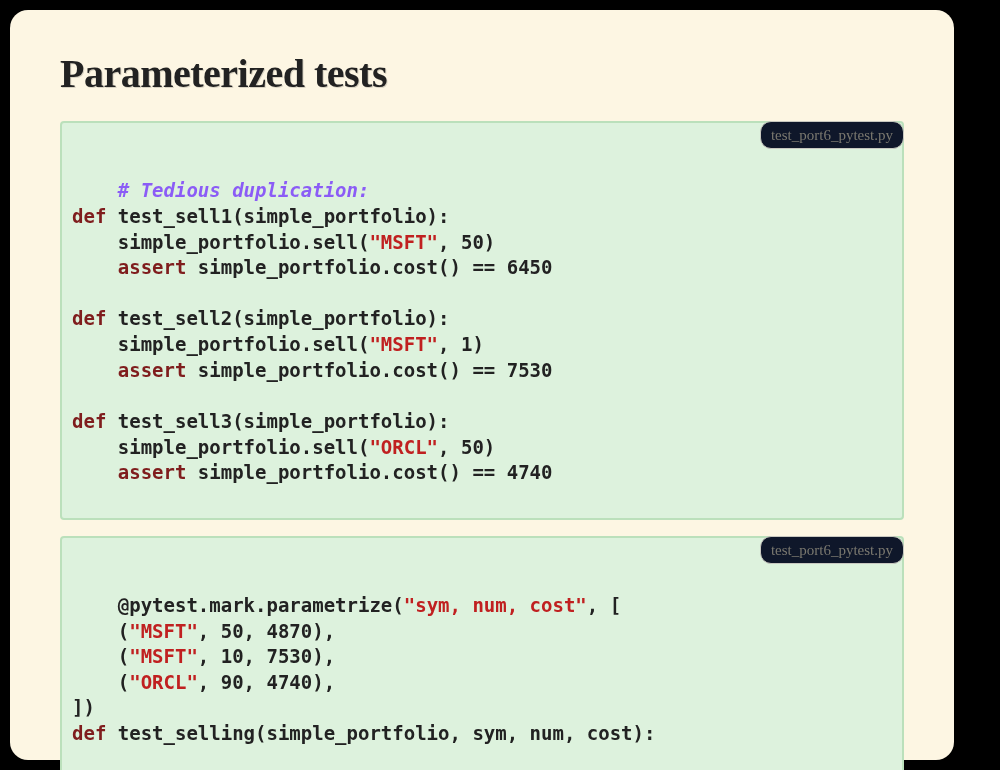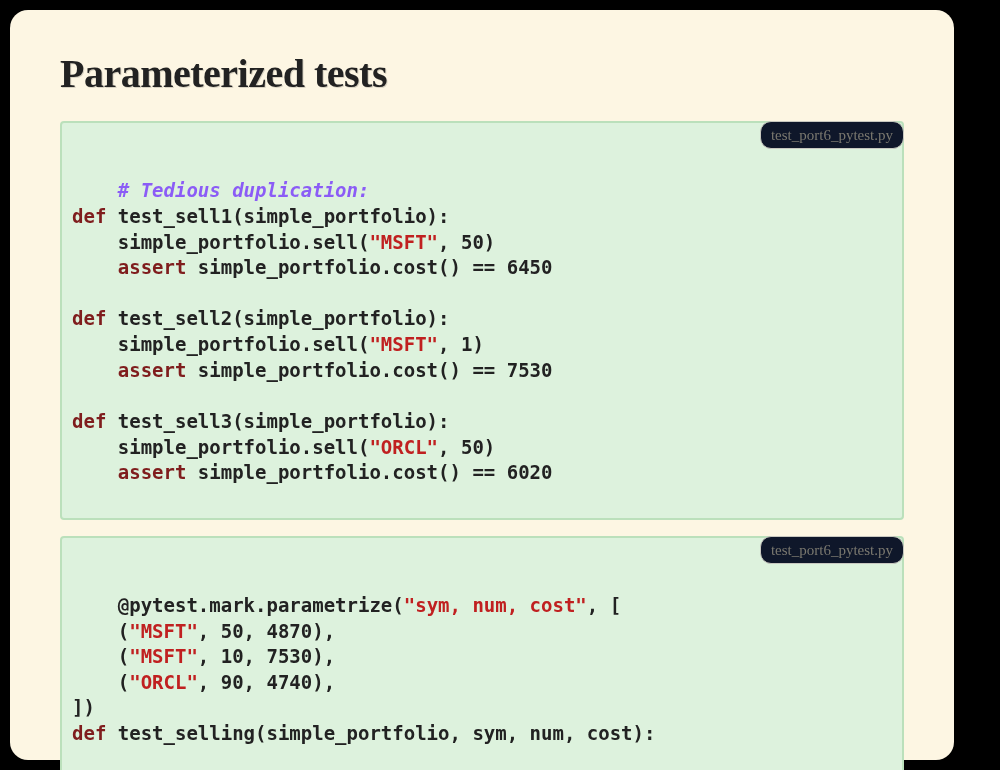--- a/index.html
+++ b/index.html
@@ -74,21 +74,21 @@
 </span><span class="c-kw">def</span><span> test_sell1(simple_portfolio):
 </span><span>    simple_portfolio.sell(</span><span class="c-str">"MSFT"</span><span>, 50)
 </span><span>    </span><span class="c-kw">assert</span><span> simple_portfolio.cost() == 6450
 </span><span>
 </span><span class="c-kw">def</span><span> test_sell2(simple_portfolio):
 </span><span>    simple_portfolio.sell(</span><span class="c-str">"MSFT"</span><span>, 1)
 </span><span>    </span><span class="c-kw">assert</span><span> simple_portfolio.cost() == 7530
 </span><span>
 </span><span class="c-kw">def</span><span> test_sell3(simple_portfolio):
 </span><span>    simple_portfolio.sell(</span><span class="c-str">"ORCL"</span><span>, 50)
-</span><span>    </span><span class="c-kw">assert</span><span> simple_portfolio.cost() == 6020</span></span>
+</span><span>    </span><span class="c-kw">assert</span><span> simple_portfolio.cost() == 4740</span></span>
   </div>
 
   <div class="codebox">
     <div class="filelabel">test_port6_pytest.py</div>
     <span><span>@pytest.mark.parametrize(</span><span class="c-str">"sym, num, cost"</span><span>, [
 </span><span>    (</span><span class="c-str">"MSFT"</span><span>, 50, 4870),
 </span><span>    (</span><span class="c-str">"MSFT"</span><span>, 10, 7530),
 </span><span>    (</span><span class="c-str">"ORCL"</span><span>, 90, 4740),
 </span><span>])
 </span><span class="c-kw">def</span><span> test_selling(simple_portfolio, sym, num, cost):

